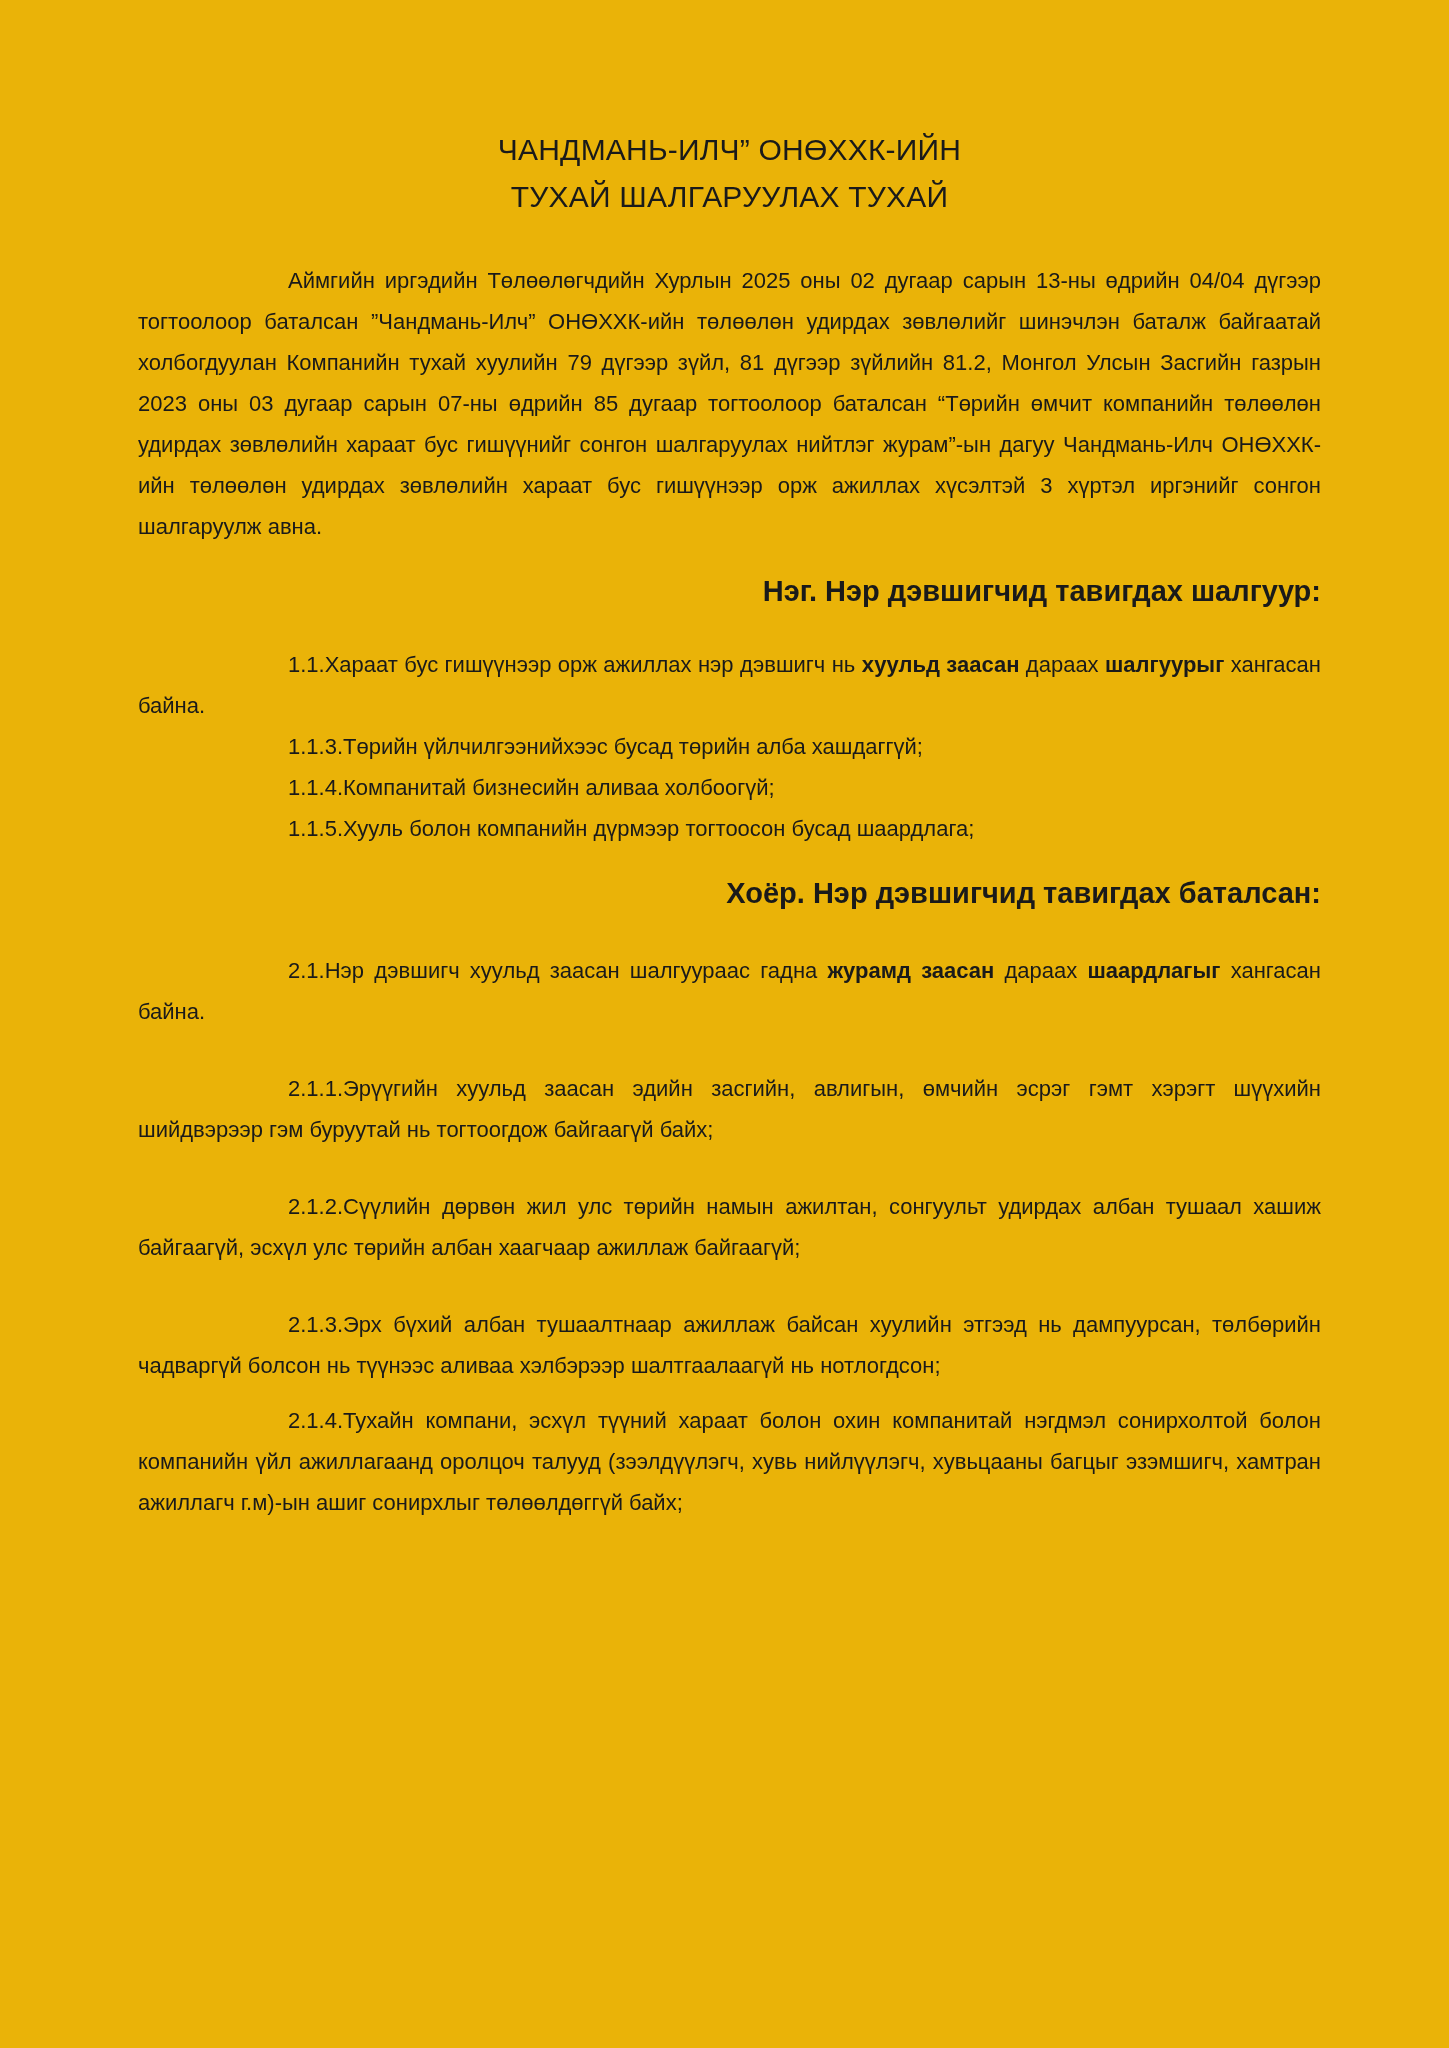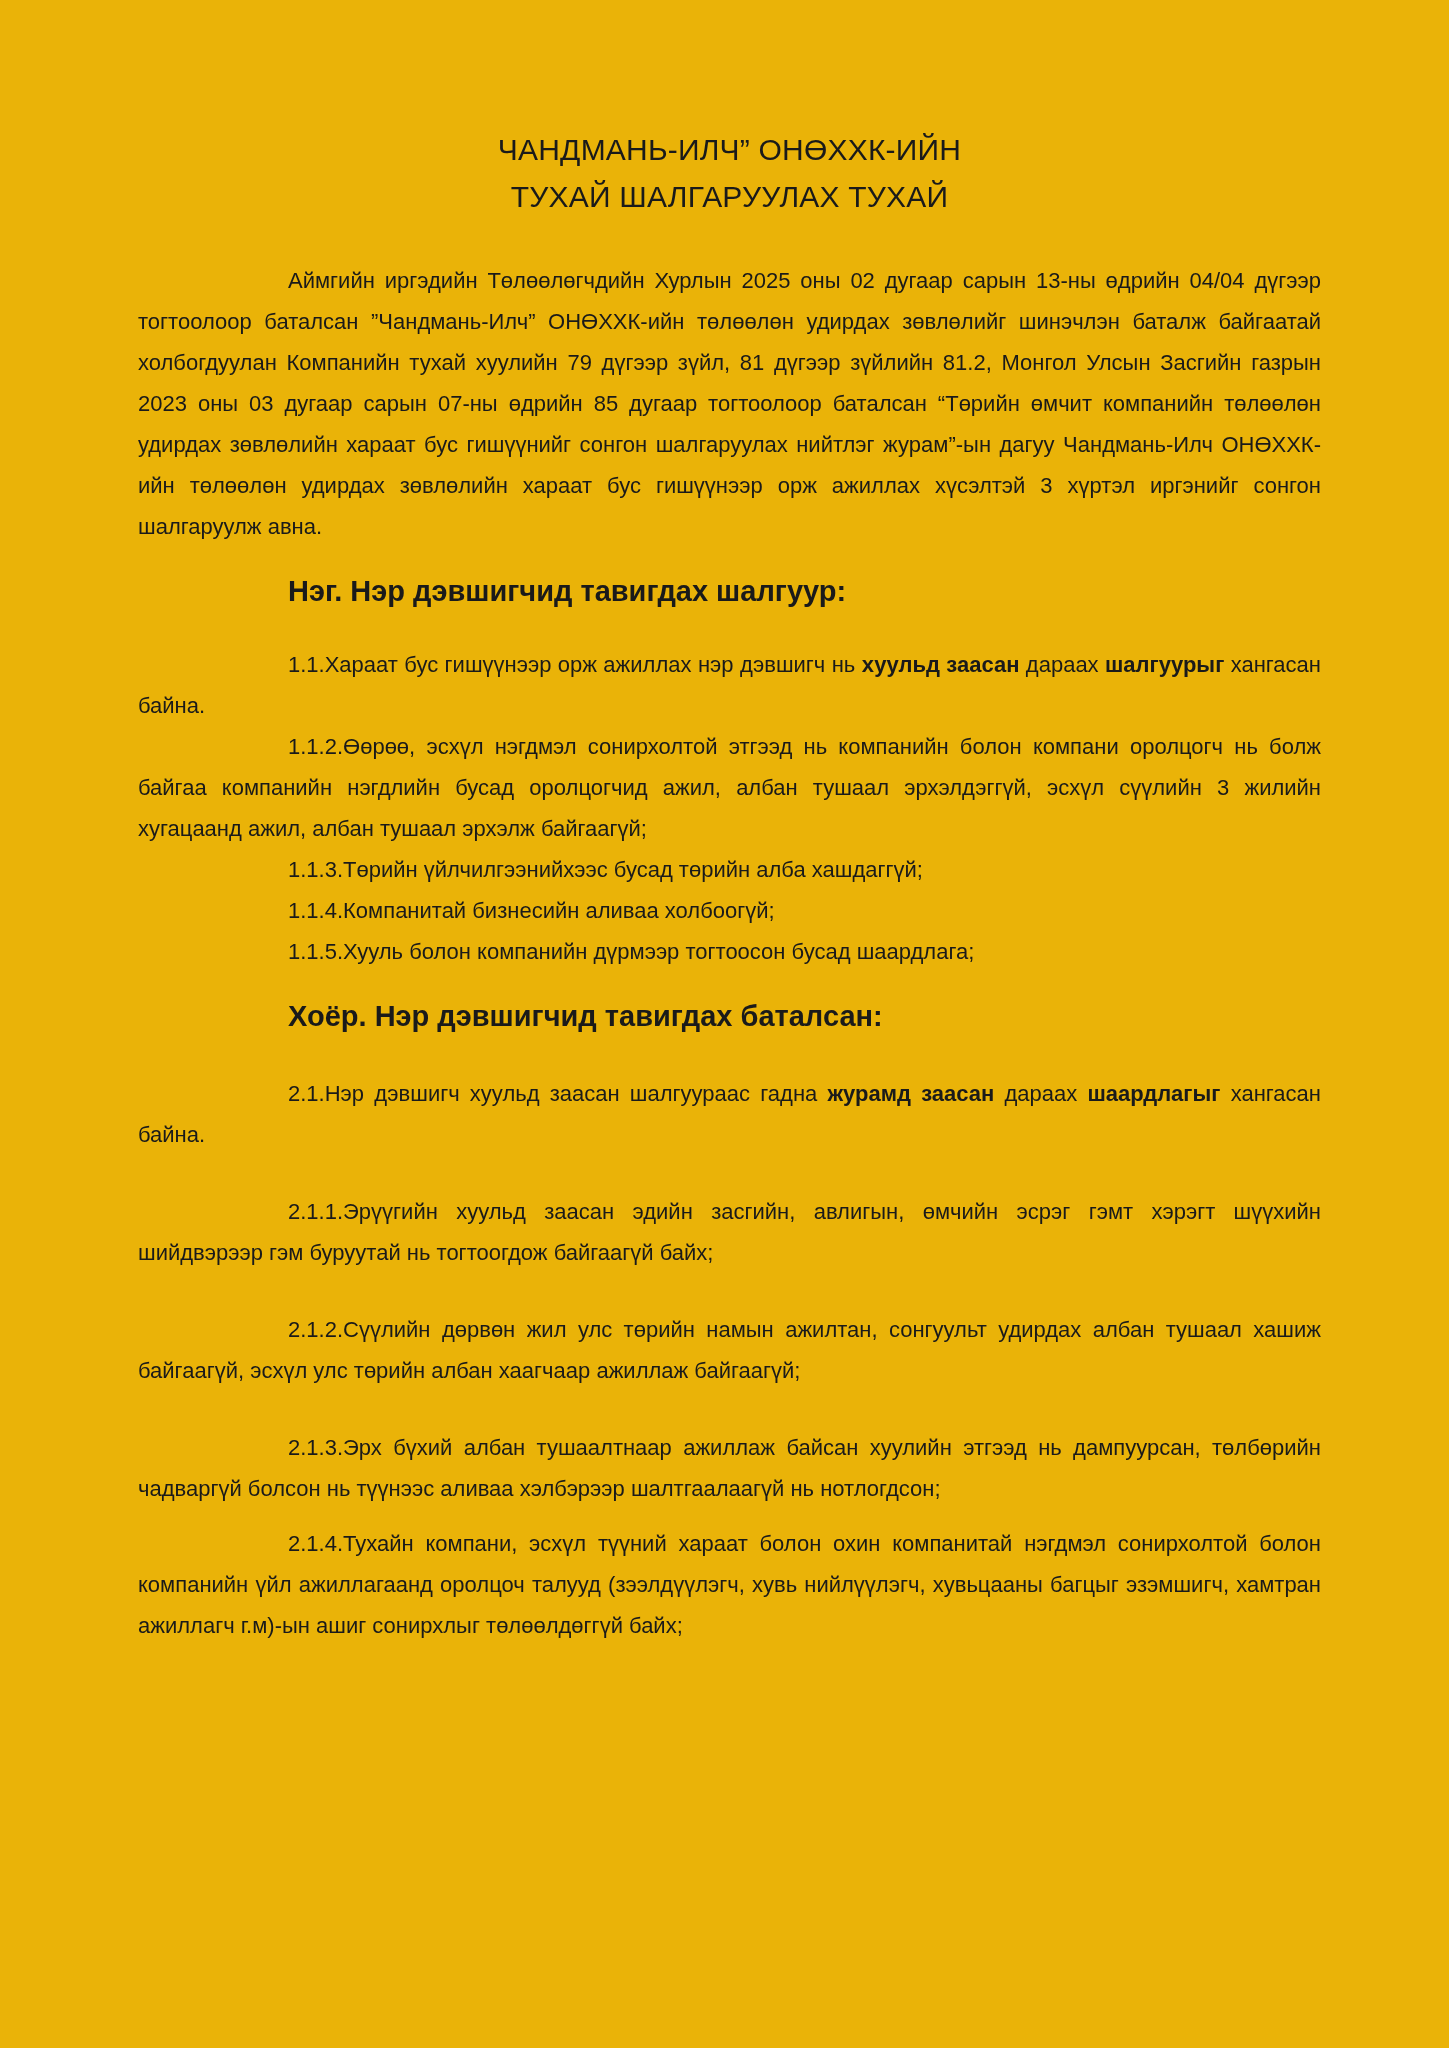--- a/index.html
+++ b/index.html
@@ -36,21 +36,21 @@
     text-indent: 150px;
     font-size: 22px;
     line-height: 41px;
   }
   p.heading {
     margin: 24px 0 32px 0;
     text-indent: 150px;
     font-size: 29px;
     line-height: 41px;
     font-weight: 700;
-    text-align: left;
+    text-align: right;
   }
   p.heading.h2 {
     margin: 24px 0 20px 0;
   }
   p.sp-after {
     margin-bottom: 14px;
     margin-top: 36px;
   }
   strong { font-weight: 700; }
 </style>
@@ -63,21 +63,20 @@
     <p>ЧАНДМАНЬ-ИЛЧ” ОНӨХХК-ИЙН</p>
     <p>ТУХАЙ ШАЛГАРУУЛАХ ТУХАЙ</p>
   </div>
 
   <p class="body">Аймгийн иргэдийн Төлөөлөгчдийн Хурлын 2025 оны 02 дугаар сарын 13-ны өдрийн 04/04 дүгээр тогтоолоор баталсан ”Чандмань-Илч” ОНӨХХК-ийн төлөөлөн удирдах зөвлөлийг шинэчлэн баталж байгаатай холбогдуулан Компанийн тухай хуулийн 79 дүгээр зүйл, 81 дүгээр зүйлийн 81.2,  Монгол Улсын Засгийн газрын 2023 оны 03 дугаар сарын 07-ны өдрийн 85 дугаар тогтоолоор баталсан “Төрийн өмчит компанийн төлөөлөн удирдах зөвлөлийн хараат бус гишүүнийг сонгон шалгаруулах нийтлэг журам”-ын дагуу Чандмань-Илч ОНӨХХК-ийн төлөөлөн удирдах зөвлөлийн хараат бус гишүүнээр орж ажиллах хүсэлтэй 3 хүртэл иргэнийг сонгон шалгаруулж авна.</p>
 
   <p class="heading">Нэг. Нэр дэвшигчид тавигдах шалгуур:</p>
 
   <p class="body"><span>1.1.Хараат бус гишүүнээр орж ажиллах нэр дэвшигч нь </span><strong>хуульд заасан</strong><span> дараах </span><strong>шалгуурыг</strong><span> хангасан байна.</span></p>
 
-  <p class="body">1.1.2.Өөрөө, эсхүл нэгдмэл сонирхолтой этгээд нь компанийн болон компани оролцогч нь болж байгаа компанийн нэгдлийн бусад оролцогчид ажил, албан тушаал эрхэлдэггүй, эсхүл сүүлийн 3 жилийн хугацаанд ажил, албан тушаал эрхэлж байгаагүй;</p>
   <p class="body">1.1.3.Төрийн үйлчилгээнийхээс бусад төрийн алба хашдаггүй;</p>
   <p class="body">1.1.4.Компанитай бизнесийн аливаа холбоогүй;</p>
   <p class="body">1.1.5.Хууль болон компанийн дүрмээр тогтоосон бусад шаардлага;</p>
 
   <p class="heading h2">Хоёр. Нэр дэвшигчид тавигдах баталсан:</p>
 
   <p class="body sp-after"><span>2.1.Нэр дэвшигч хуульд заасан шалгуураас гадна </span><strong>журамд заасан</strong><span> дараах </span><strong>шаардлагыг</strong><span> хангасан байна.</span></p>
 
   <p class="body sp-after">2.1.1.Эрүүгийн хуульд заасан эдийн засгийн, авлигын, өмчийн эсрэг гэмт хэрэгт шүүхийн шийдвэрээр гэм буруутай нь тогтоогдож байгаагүй байх;</p>
   <p class="body sp-after">2.1.2.Сүүлийн дөрвөн жил улс төрийн намын ажилтан, сонгуульт удирдах албан тушаал хашиж байгаагүй, эсхүл улс төрийн албан хаагчаар ажиллаж байгаагүй;</p>

